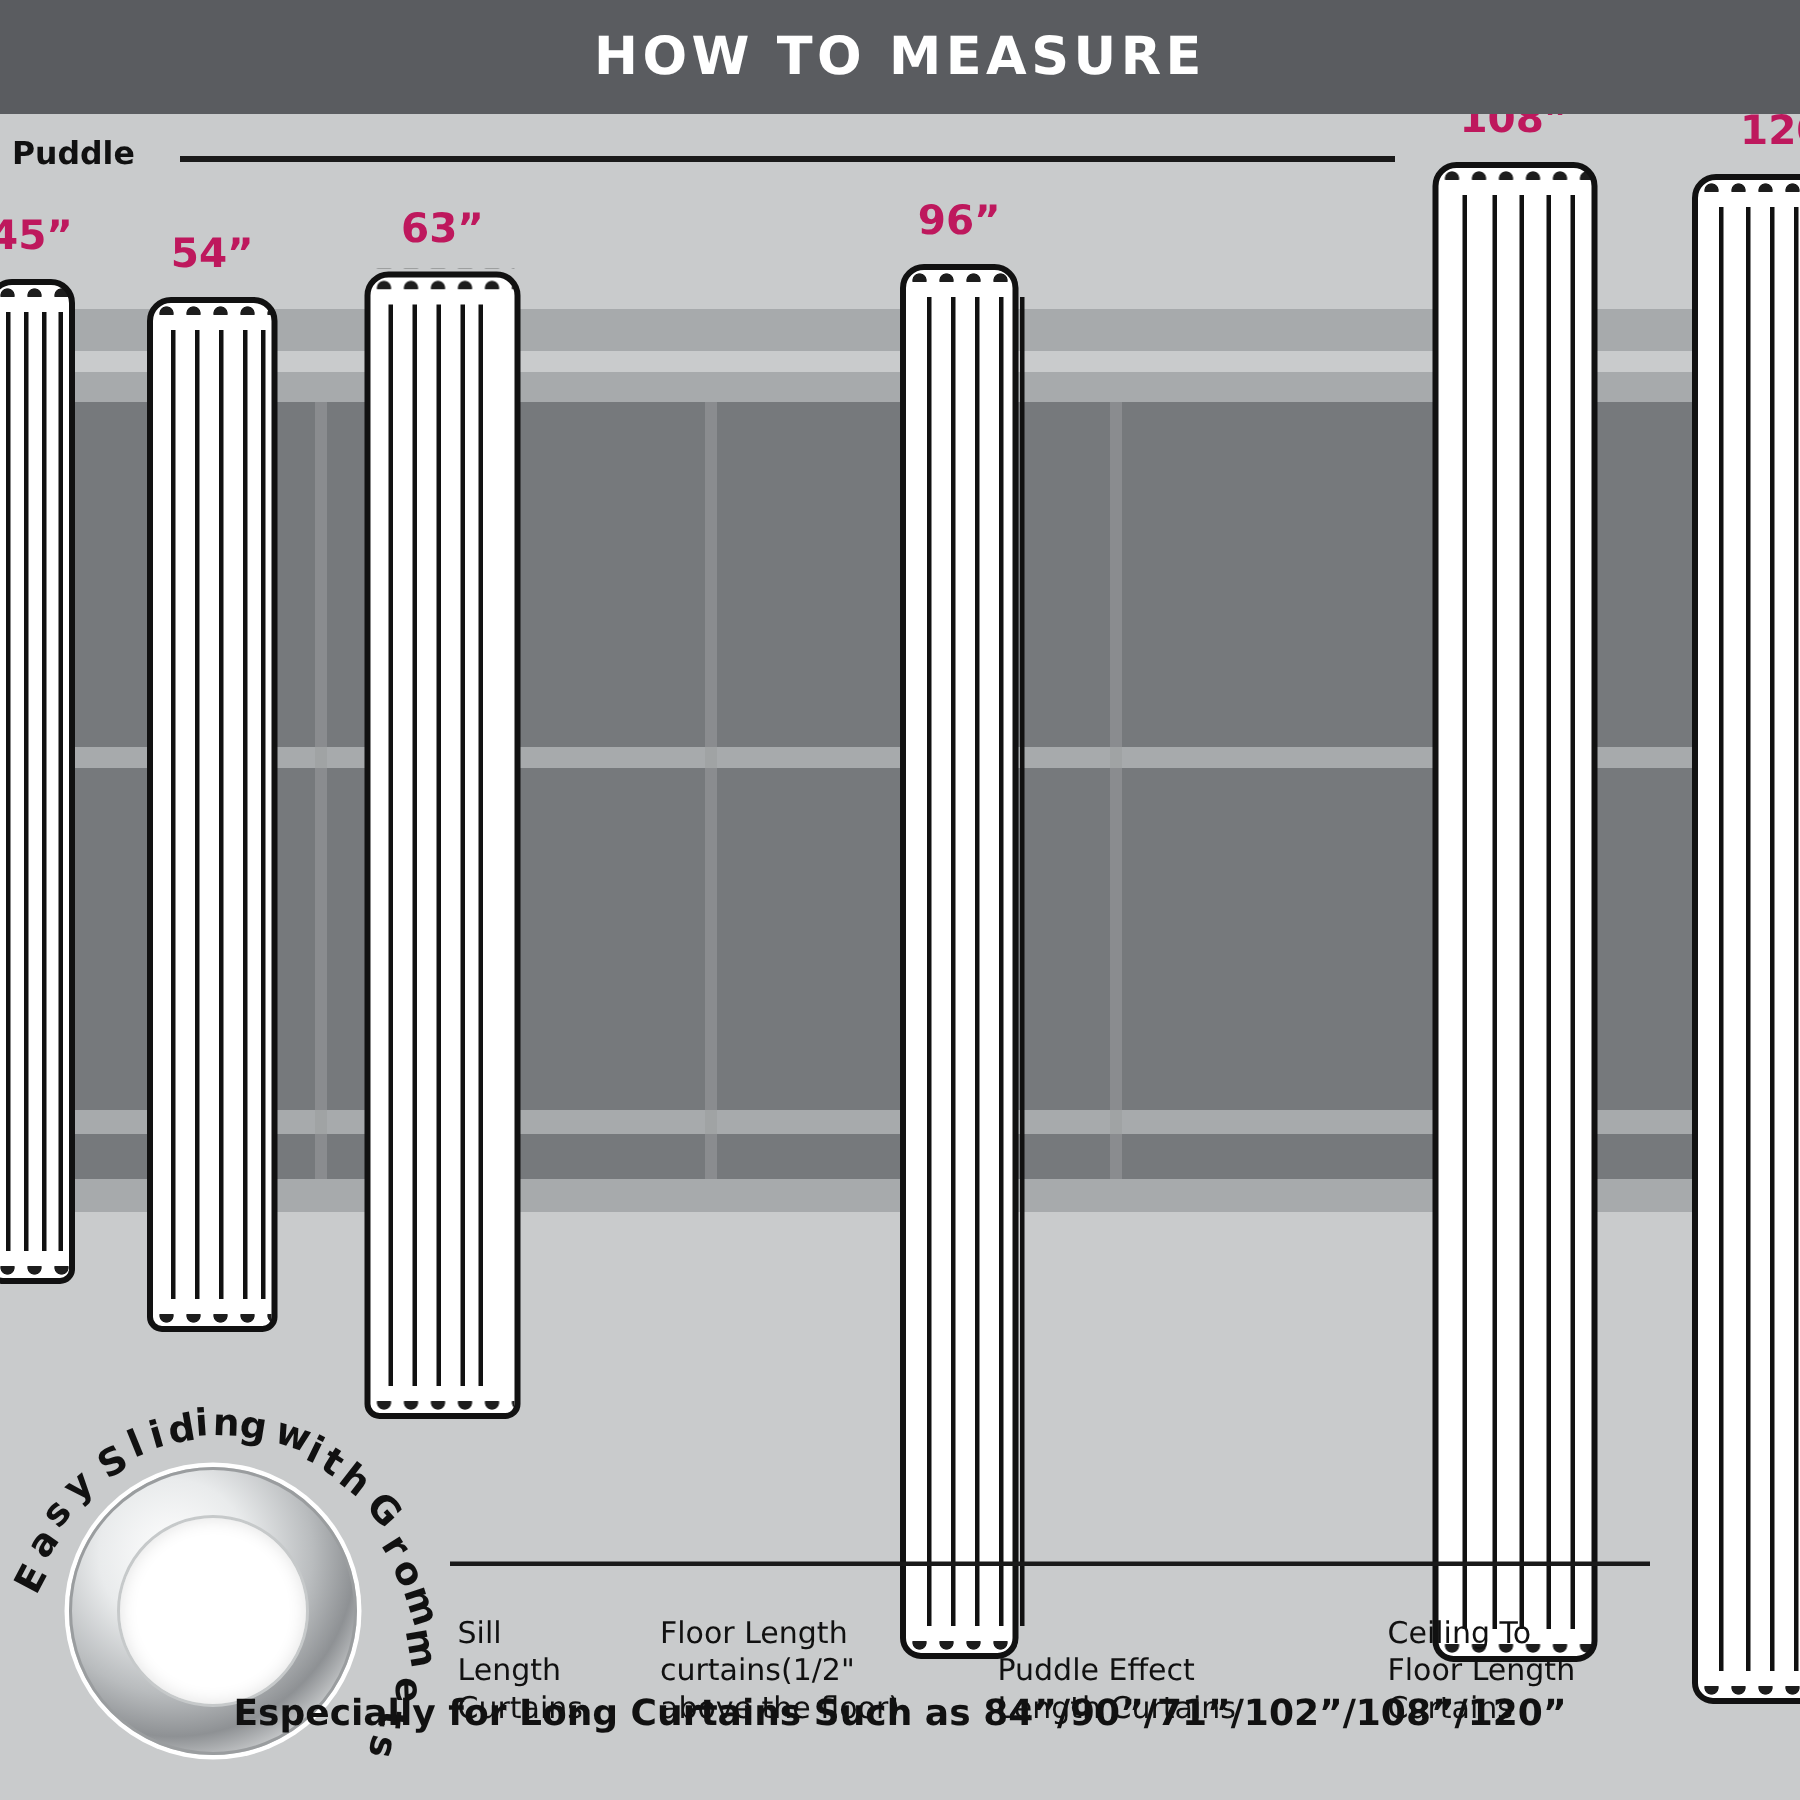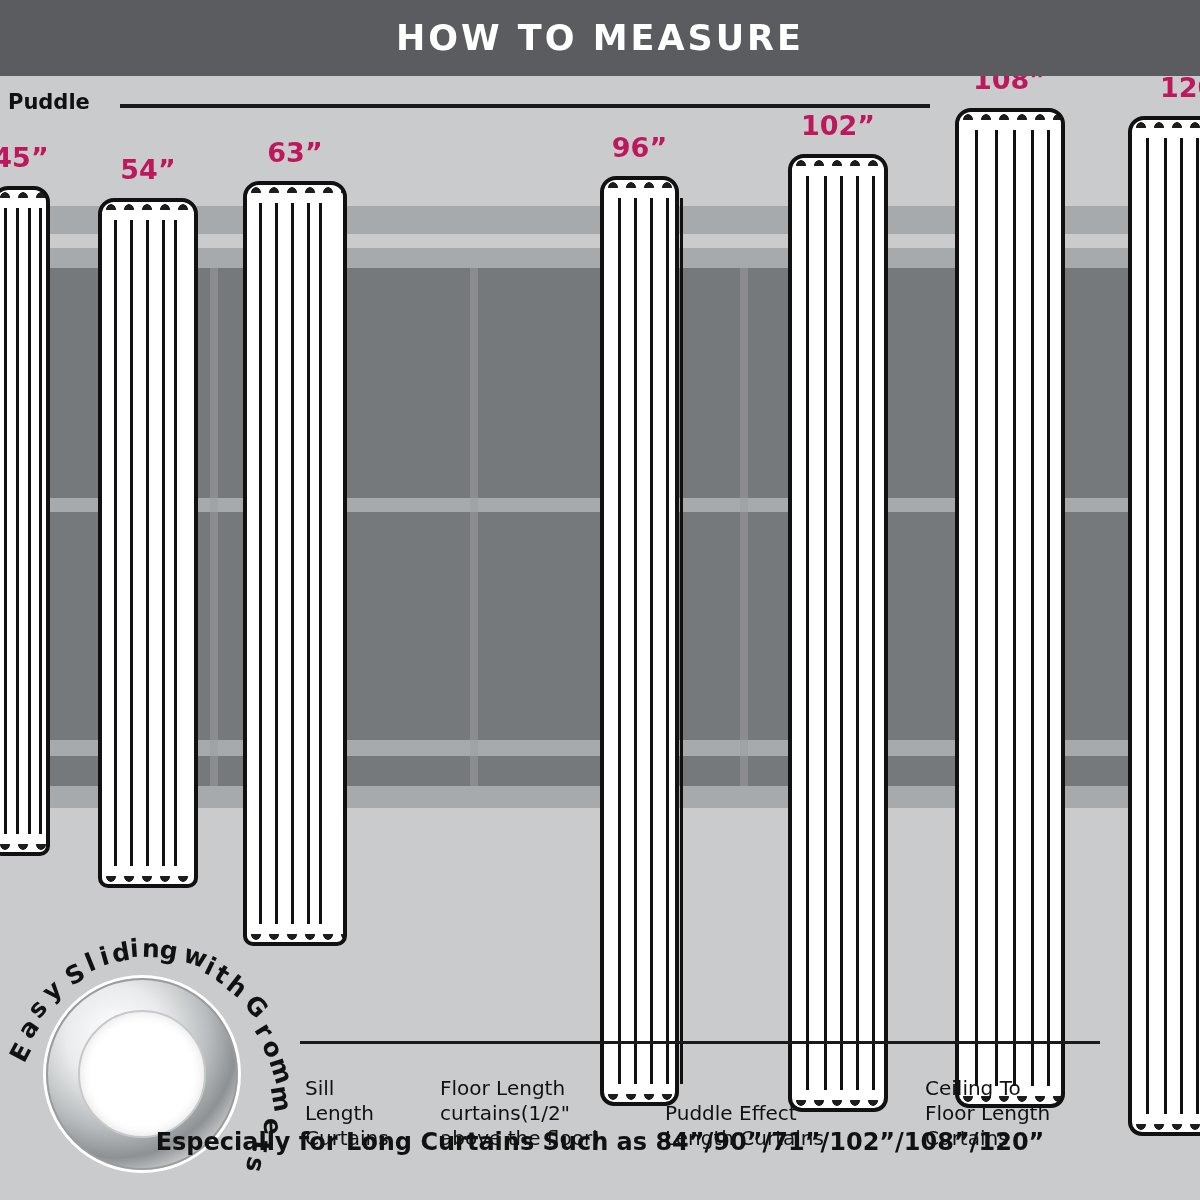--- a/index.html
+++ b/index.html
@@ -132,21 +132,21 @@
     <div class="botwave"></div>
     <div class="pleats">
       <i style="left:12px;"></i>
         <i style="left:24px;"></i>
         <i style="left:36px;"></i>
         <i style="left:47px;"></i>
     </div>
     <div class="size-label">45”</div>
   </div>
 
-  <div class="curtain" style="left:98px;top:122px;width:87px;height:690px;padding-left:13px;">
+  <div class="curtain" style="left:98px;top:122px;width:87px;height:690px;">
     <div class="panel"></div>
     <div class="topwave"></div>
     <div class="botwave"></div>
     <div class="pleats">
       <i style="left:16px;"></i>
         <i style="left:32px;"></i>
         <i style="left:48px;"></i>
         <i style="left:64px;"></i>
         <i style="left:76px;"></i>
     </div>
@@ -176,33 +176,20 @@
     <div class="pleats">
       <i style="left:18px;"></i>
         <i style="left:34px;"></i>
         <i style="left:50px;"></i>
         <i style="left:66px;"></i>
         <i style="left:80px;"></i>
     </div>
     <div class="size-label">96”</div>
   </div>
 
-  <div class="curtain flare" style="left:788px;top:78px;width:100px;height:958px;">
-    <div class="panel"></div>
-    <div class="topwave"></div>
-    <div class="botwave"></div>
-    <div class="pleats">
-      <i style="left:18px;"></i>
-        <i style="left:36px;"></i>
-        <i style="left:52px;"></i>
-        <i style="left:68px;"></i>
-        <i style="left:84px;"></i>
-    </div>
-    <div class="size-label">102”</div>
-  </div>
 
   <div class="curtain flare" style="left:955px;top:32px;width:110px;height:1000px;">
     <div class="panel"></div>
     <div class="topwave"></div>
     <div class="botwave"></div>
     <div class="pleats">
       <i style="left:20px;"></i>
         <i style="left:40px;"></i>
         <i style="left:58px;"></i>
         <i style="left:76px;"></i>

